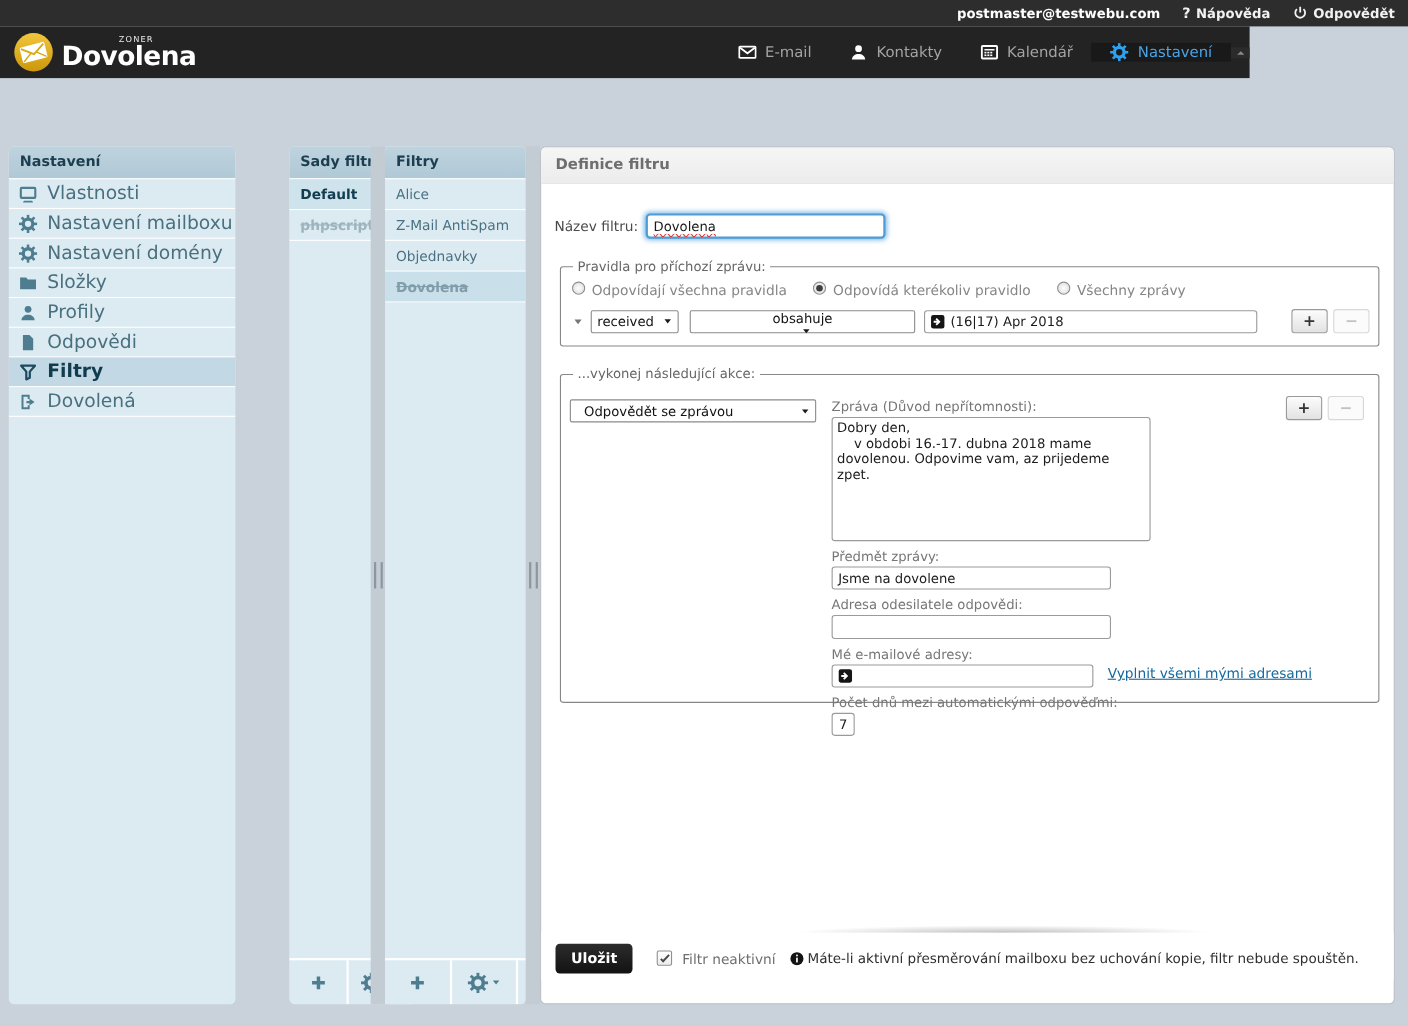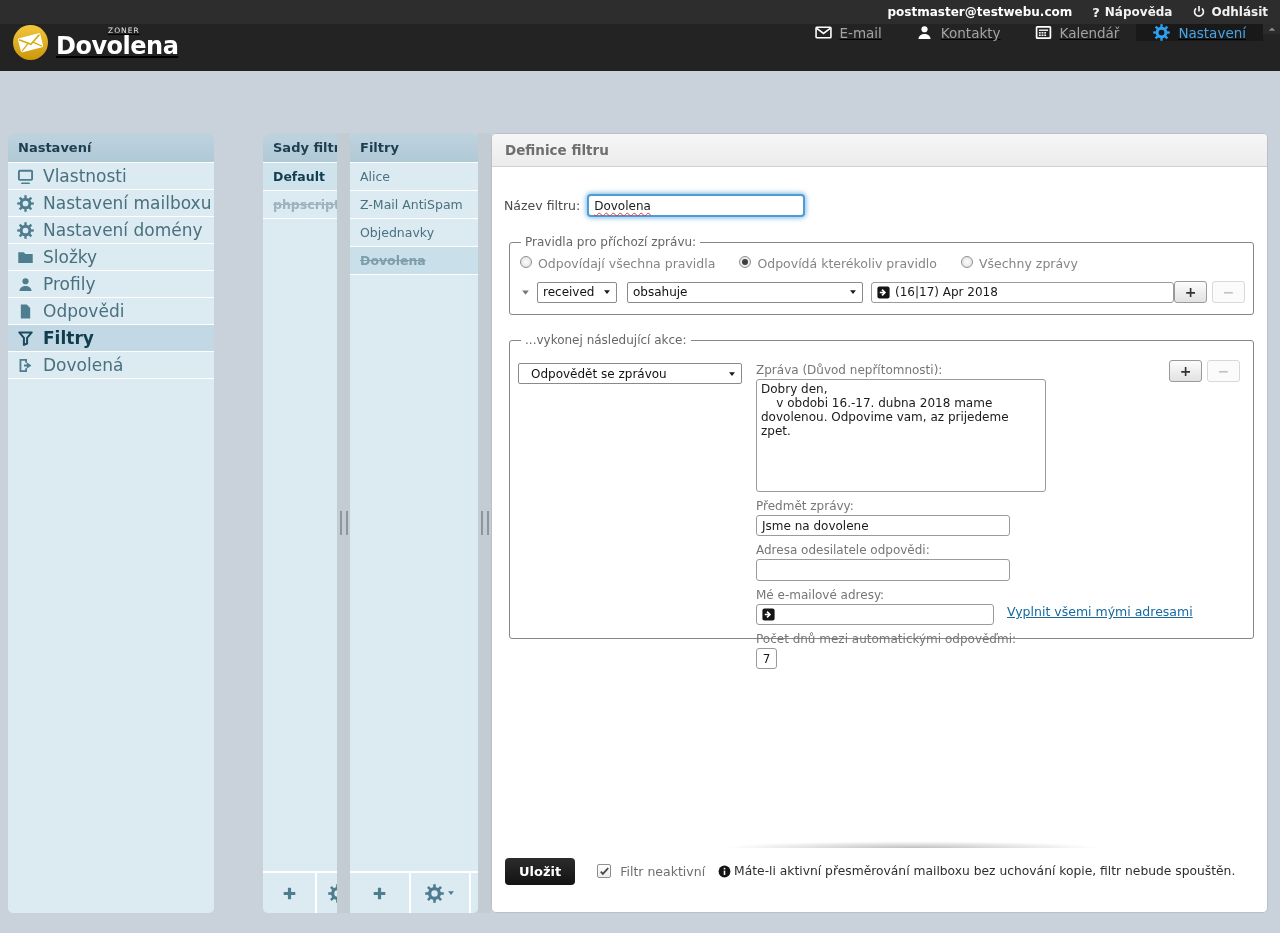--- a/index.html
+++ b/index.html
@@ -14,21 +14,21 @@
   .i19{width:19px;height:19px}
 
   
   .topbar { position:absolute; top:0; left:0; width:1280px; height:24px; background:#2d2d2d;
     display:flex; align-items:center; justify-content:flex-end; gap:20px; padding-right:12px;
     color:#fff; font-weight:bold; font-size:12px; }
   .topbar-item { display:inline-flex; align-items:center; gap:5px; cursor:pointer; color:#f2f2f2; }
   .qmark { font-weight:bold; font-size:13px; }
 
   
-  .navbar { position:absolute; top:24px; left:0; width:1280px; height:47px; background:#232323; display:flex; align-items:flex-start;text-decoration:underline; }
+  .navbar { position:absolute; top:24px; left:0; width:1136px; height:47px; background:#232323; display:flex; align-items:center; }
   .brand { display:flex; align-items:center; gap:7px; padding-left:12px; flex:none; }
   .brand-circle { width:37px; height:37px; }
   .brand-text { display:flex; flex-direction:column; line-height:1; }
   .brand-small { color:#e8e8e8; font-size:7.5px; letter-spacing:1px; margin-left:52px; }
   .brand-main { color:#fff; font-size:24px; font-weight:bold; letter-spacing:-0.5px; }
   .nav-spacer { flex:1; }
   .nav-tab { display:flex; align-items:center; gap:8px; padding:0 17px; color:#a3a3a3; font-size:13.5px; cursor:pointer; }
   .nav-tab .icon { color:#fff; }
   .nav-tab.active { background:#191919; color:#49a3e4; }
   .nav-tab.active .icon { color:#2f9ff0; }
@@ -129,21 +129,21 @@
     <span class="qmark">?</span>
     <span>Nápověda</span>
   </span>
   <span class="topbar-item">
     <span class="icon i14">
         <svg viewBox="0 0 16 16">
           <path d="M8 1.2v6.2" stroke="currentColor" stroke-width="1.9" fill="none"></path>
           <path d="M4.6 3.8a5.1 5.1 0 1 0 6.8 0" fill="none" stroke="currentColor" stroke-width="1.9"></path>
         </svg>
       </span>
-    <span>Odhlásit</span>
+    <span>Odpovědět</span>
   </span>
 </div>
 
 <div class="navbar">
   <div class="brand">
     <span class="brand-circle">
       <svg viewBox="0 0 37 37">
         <defs>
             <linearGradient id="lg" x1="0" y1="0" x2="0" y2="1">
           <stop offset="0" stop-color="#f2c63c"></stop>
@@ -464,21 +464,21 @@
             </span>
           <div class="fselect" style="width:80px;">
             <span>received</span>
             <span class="icon i8 sel-car">
                 <svg viewBox="0 0 12 12">
                   <path d="M1.6 3.4h8.8L6 9z" fill="currentColor"></path>
                 </svg>
               </span>
           </div>
           <div style="width:10px;"></div>
-          <div class="fselect" style="width:236px;">
+          <div class="fselect" style="width:205px;flex-direction:column;">
             <span>obsahuje</span>
             <span class="icon i8 sel-car">
                 <svg viewBox="0 0 12 12">
                   <path d="M1.6 3.4h8.8L6 9z" fill="currentColor"></path>
                 </svg>
               </span>
           </div>
           <div style="width:8px;"></div>
           <div class="finput" style="width:303px;">
             <span class="icon i13">

